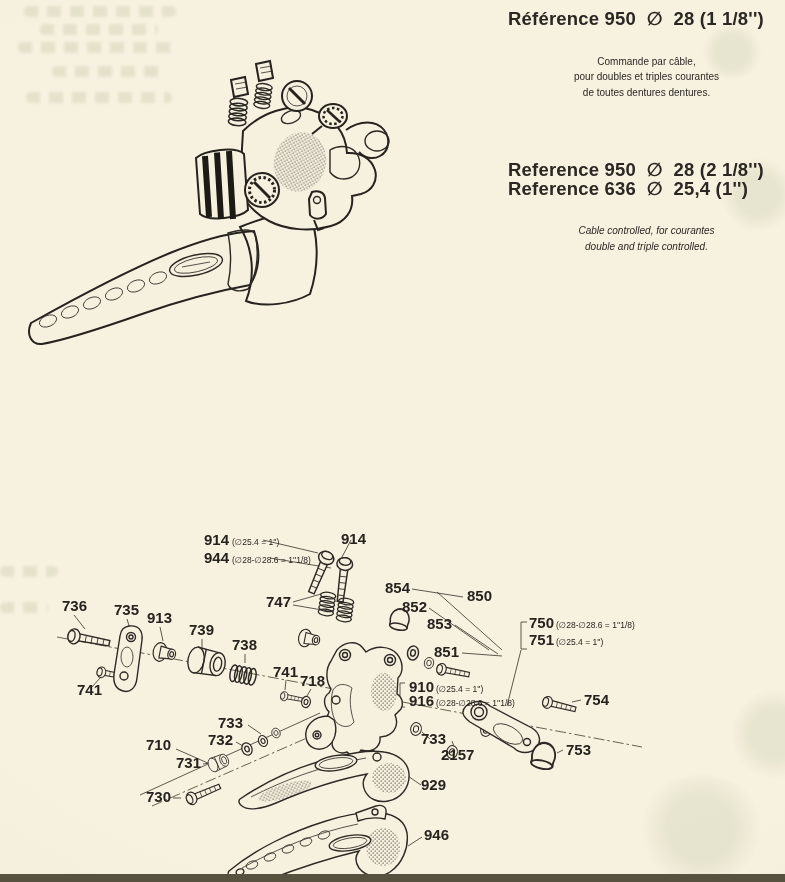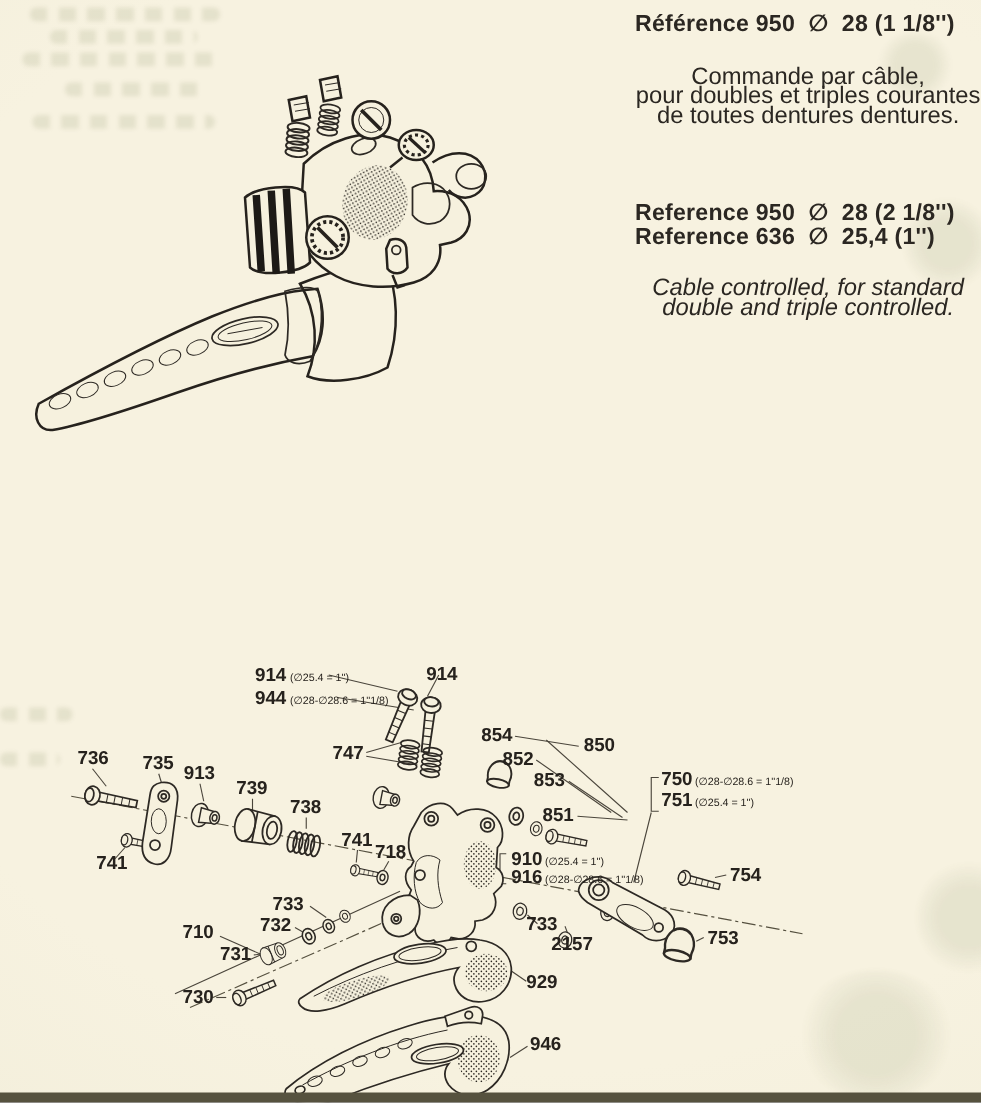--- a/index.html
+++ b/index.html
@@ -8,21 +8,21 @@
     font-family:"Liberation Sans","DejaVu Sans",sans-serif;color:#2b2722;}
   
   .ghost{position:absolute;filter:blur(1.7px);opacity:.45;pointer-events:none;}
   .gline{height:11px;border-radius:5px;
     background:repeating-linear-gradient(90deg,rgba(146,152,112,.40) 0 14px,rgba(146,152,112,0) 14px 23px);}
   .gcirc{border-radius:50%;
     background:radial-gradient(circle,rgba(138,148,108,.32) 0 40%,rgba(138,148,108,0) 72%);}
   
   .ref-block{position:absolute;left:508px;width:277px;z-index:3;}
   .ref-line{font-weight:bold;font-size:18.5px;line-height:18.5px;white-space:pre;letter-spacing:.2px;}
-  .desc{margin-top:25px;text-align:center;font-size:19px;line-height:15.6px;}
+  .desc{margin-top:25px;text-align:center;font-size:10px;line-height:15.6px;}
   .desc.it{font-style:italic;}
   .dline{white-space:pre;}
   svg.art{position:absolute;left:0;top:0;z-index:2;}
   .pf{fill:#f6f1de;stroke:#2d2924;stroke-width:1.4;}
   .pf2{fill:#f6f1de;stroke:#26221d;stroke-width:2;}
   .pl{fill:none;stroke:#2d2924;stroke-width:1.4;}
   .pl2{fill:none;stroke:#26221d;stroke-width:2;}
   .thin{stroke-width:.8;}
   .leader{fill:none;stroke:#4a453b;stroke-width:.9;}
   .axis{fill:none;stroke:#55503f;stroke-width:.9;stroke-dasharray:11 3 2.5 3;}
@@ -54,21 +54,21 @@
       <div class="dline">Commande par câble,</div>
       <div class="dline">pour doubles et triples courantes</div>
       <div class="dline">de toutes dentures dentures.</div>
     </div>
   </div>
 
   <div class="ref-block" style="top:161px;">
     <div class="ref-line">Reference 950  ∅  28 (2 1/8'')</div>
     <div class="ref-line">Reference 636  ∅  25,4 (1'')</div>
     <div class="desc it">
-      <div class="dline">Cable controlled, for standard</div>
+      <div class="dline">Cable controlled, for courantes</div>
       <div class="dline">double and triple controlled.</div>
     </div>
   </div>
 
   <svg class="art" width="785" height="882" viewBox="0 0 785 882">
     <defs>
       <pattern id="dots" width="4" height="4" patternUnits="userSpaceOnUse">
         <circle cx="1.1" cy="1.1" r="0.65" fill="#2b2722"></circle>
           <circle cx="3.1" cy="3.1" r="0.65" fill="#2b2722"></circle>
       </pattern>

